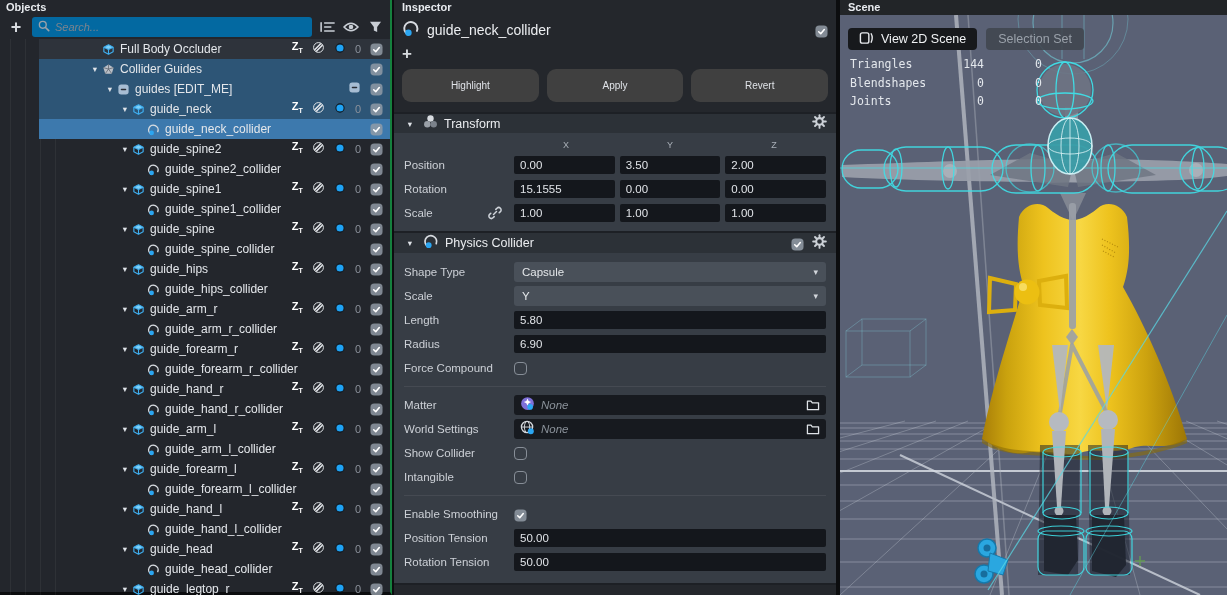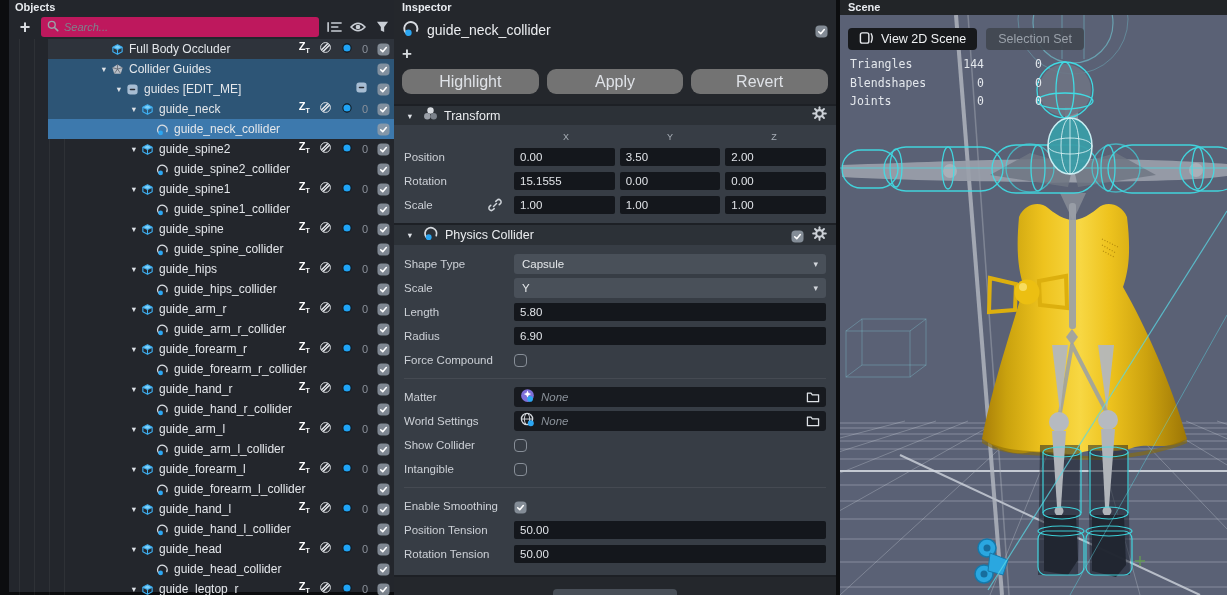--- a/index.html
+++ b/index.html
@@ -1,26 +1,26 @@
 <!DOCTYPE html>
 <html><head>
 <meta charset="utf-8">
 <style>
   * { margin:0; padding:0; box-sizing:border-box; }
   html,body { width:1227px; height:595px; overflow:hidden; background:#0c0d0f;
               font-family:"Liberation Sans",sans-serif; }
   .panel { position:absolute; top:0; height:595px; }
 
   
-  #objects-panel { left:9px; width:392px; background:#23262c; border-right:4px solid #15803d; border-bottom:3px solid #0c0d0f; }
+  #objects-panel { left:0; width:392px; background:#23262c; border-right:2px solid #15803d; border-bottom:3px solid #0c0d0f; }
   .panel-title { height:15px; line-height:15px; padding-left:6px; font-size:11px; font-weight:bold; color:#e8ebef; }
   .obj-toolbar { height:24px; display:flex; align-items:center; padding:0 6px; gap:6px; }
   .tool-plus { width:20px; height:20px; display:flex; align-items:center; justify-content:center;
                color:#d8dbe0; font-size:18px; font-weight:bold; cursor:pointer; }
-  .search-box { flex:1; height:20px; background:#be185d; border-radius:3px; display:flex; align-items:center; padding:0 6px; gap:5px; }
+  .search-box { flex:1; height:20px; background:#0369a1; border-radius:3px; display:flex; align-items:center; padding:0 6px; gap:5px; }
   .search-box input { flex:1; background:transparent; border:none; outline:none; color:#cfd3d9; font-size:11px; font-style:italic; font-family:"Liberation Sans",sans-serif; }
   .search-box input::placeholder { color:#7d848d; }
   .tb-icon { width:18px; height:16px; display:flex; align-items:center; justify-content:center; cursor:pointer; }
 
   #object-tree { position:relative; height:589px; overflow:hidden;padding-left:39px; }
   .tree-guides { position:absolute; top:0; bottom:0; width:1px; background:rgba(255,255,255,0.05); }
   .tree-row { height:20px; display:flex; align-items:center; font-size:12px; color:#e4e7eb; cursor:pointer; position:relative; }
   .tree-row.sel-alt { background:#2e333b; }
   .tree-row.sel-context { background:#2d5576; }
   .tree-row.sel-primary { background:#3d79ad; }
@@ -34,21 +34,21 @@
   .cbx { width:13px; height:13px; display:block; }
 
   
   #inspector-panel { left:394px; width:444px; background:#373d45; border-right:2px solid #0c0d0f; display:flex; flex-direction:column; }
   .insp-top { background:#24272c; padding:0 8px 10px; }
   .name-row { display:flex; align-items:center; gap:7px; margin-top:4px; }
   .insp-name { font-size:14px; color:#eceef1; }
   .name-row .cbx { margin-left:auto; }
   .plus-btn { width:20px; height:20px; color:#d6dade; font-size:17px; font-weight:bold; margin:3px 0 5px; display:flex; align-items:center; cursor:pointer; }
   .action-row { display:flex; gap:8px; }
-  .action-btn { flex:1; height:25px; background:#737373; border-radius:9px; font-size:16px; color:#dfe2e7;
+  .action-btn { flex:1; height:33px; background:#404040; border-radius:9px; font-size:10px; color:#dfe2e7;
                 display:flex; align-items:center; justify-content:center; cursor:pointer; }
   .section-header { height:23px; background:#2c3137; border-top:2px solid #1d2025; display:flex; align-items:center; gap:6px; padding:0 9px; }
   .section-title { font-size:12.5px; color:#eaecef; }
   .sh-right { margin-left:auto; display:flex; align-items:center; gap:8px; }
   .section-body { padding:7px 10px 9px; }
   .axis-row { display:flex; margin-left:110px; margin-bottom:2px; }
   .axis-row span { flex:1; text-align:center; font-size:9px; color:#a9b0b8; }
   .t-row3 { display:flex; align-items:center; margin-top:6px; }
   .t-row3 .rlabel { width:84px; font-size:11.5px; color:#ccd0d6; }
   .t-row3 .linkslot { width:26px; display:flex; align-items:center; }

